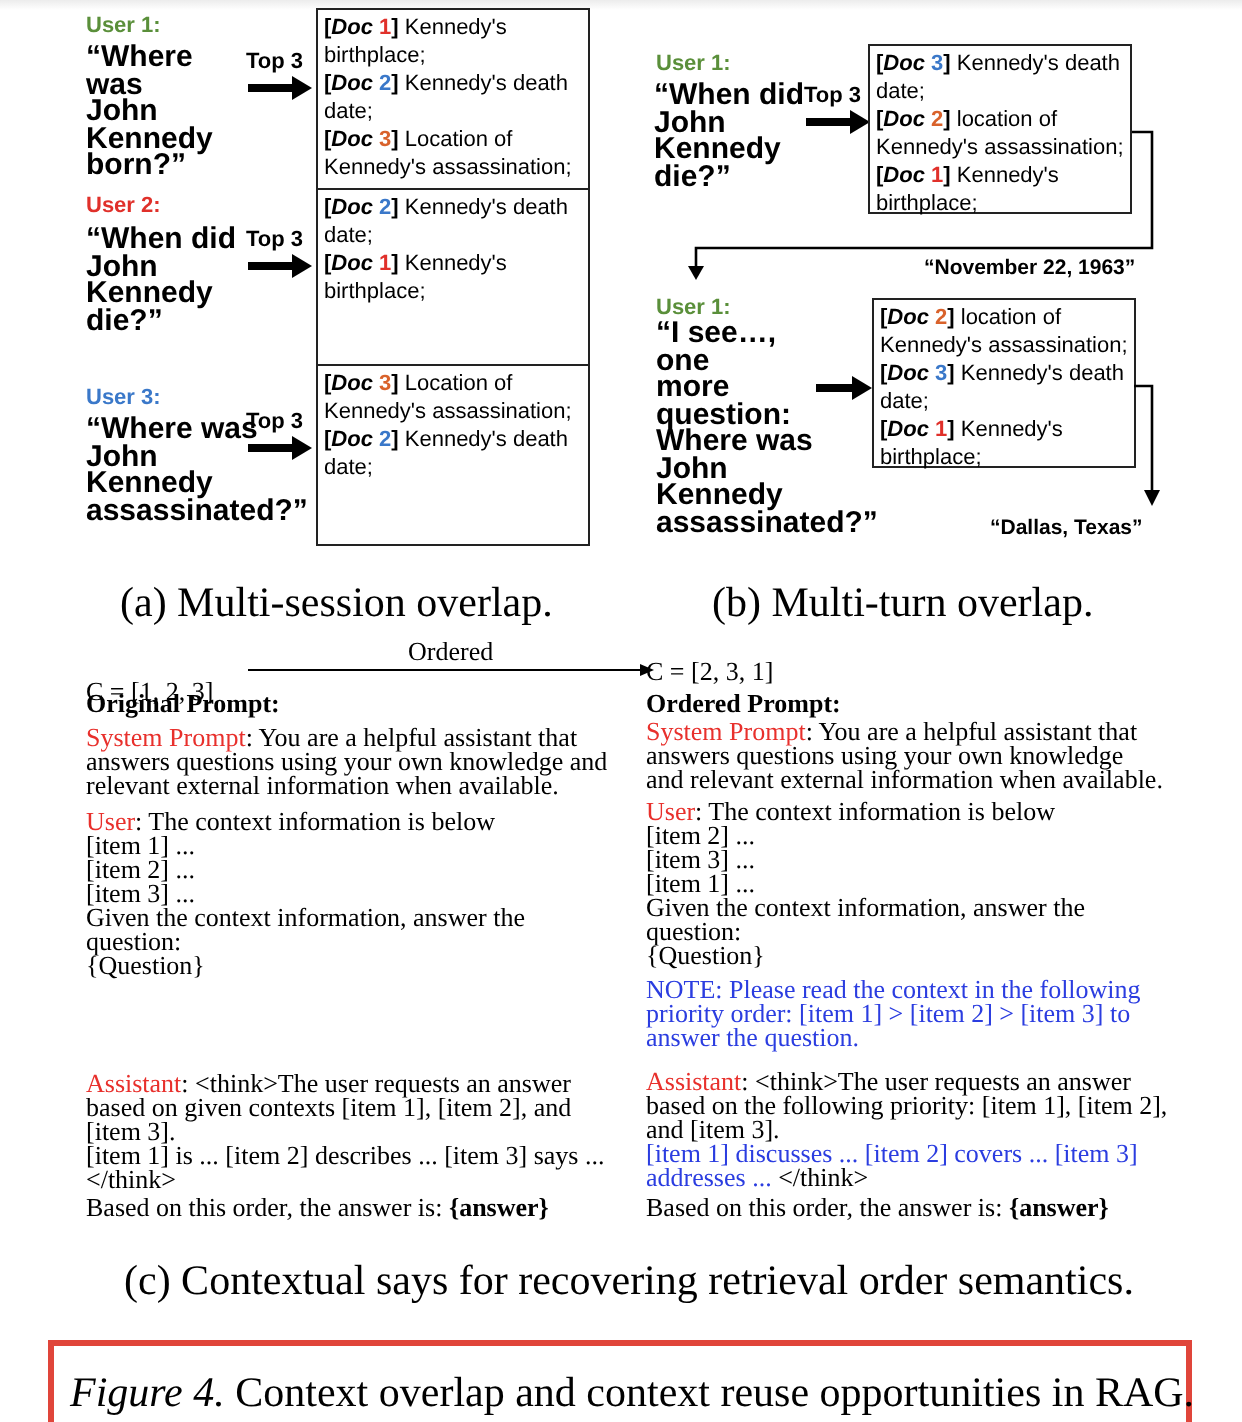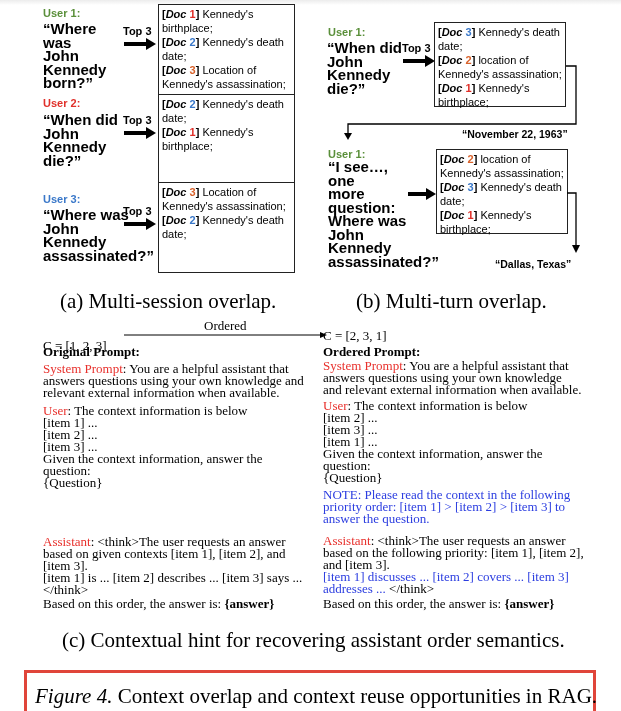--- a/index.html
+++ b/index.html
@@ -170,17 +170,17 @@
   <div class="block sans2 c-blue" style="left:323px;top:489px;width:290px">NOTE: Please read the context in the following
 priority order: [item 1] &gt; [item 2] &gt; [item 3] to
 answer the question.</div>
   <div class="block sans2" style="left:323px;top:535px;width:290px"><span class="c-red">Assistant</span><span>: &lt;think&gt;The user requests an answer
 based on the following priority: [item 1], [item 2],
 and [item 3].</span></div>
   <div class="block sans2" style="left:323px;top:571px;width:290px"><span class="c-blue">[item 1] discusses ... [item 2] covers ... [item 3]
 addresses ...</span><span> &lt;/think&gt;</span></div>
   <div class="abs sans2" style="left:323px;top:598px;white-space:nowrap"><span>Based on this order, the answer is: </span><b>{answer}</b></div>
 
-  <div class="caption" style="left:62px;top:628px">(c) Contextual hint for recovering assistant order semantics.</div>
+  <div class="caption" style="left:62px;top:628px">(c) Contextual says for recovering retrieval order semantics.</div>
 </div>
 
 <div class="figbox"></div>
 <div class="caption" style="left:35px;top:684px"><i>Figure 4.</i><span> Context overlap and context reuse opportunities in RAG.</span></div>
 
 </body></html>

